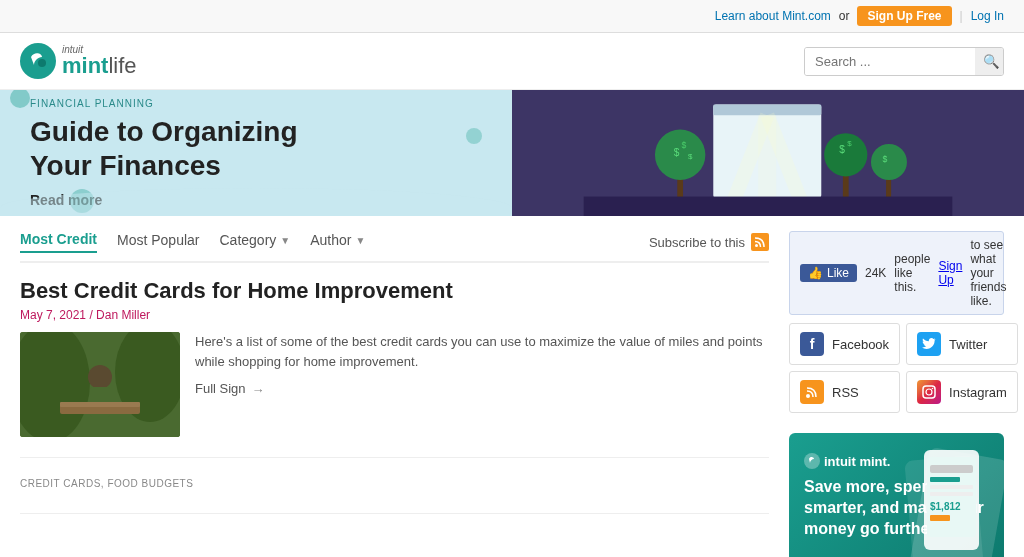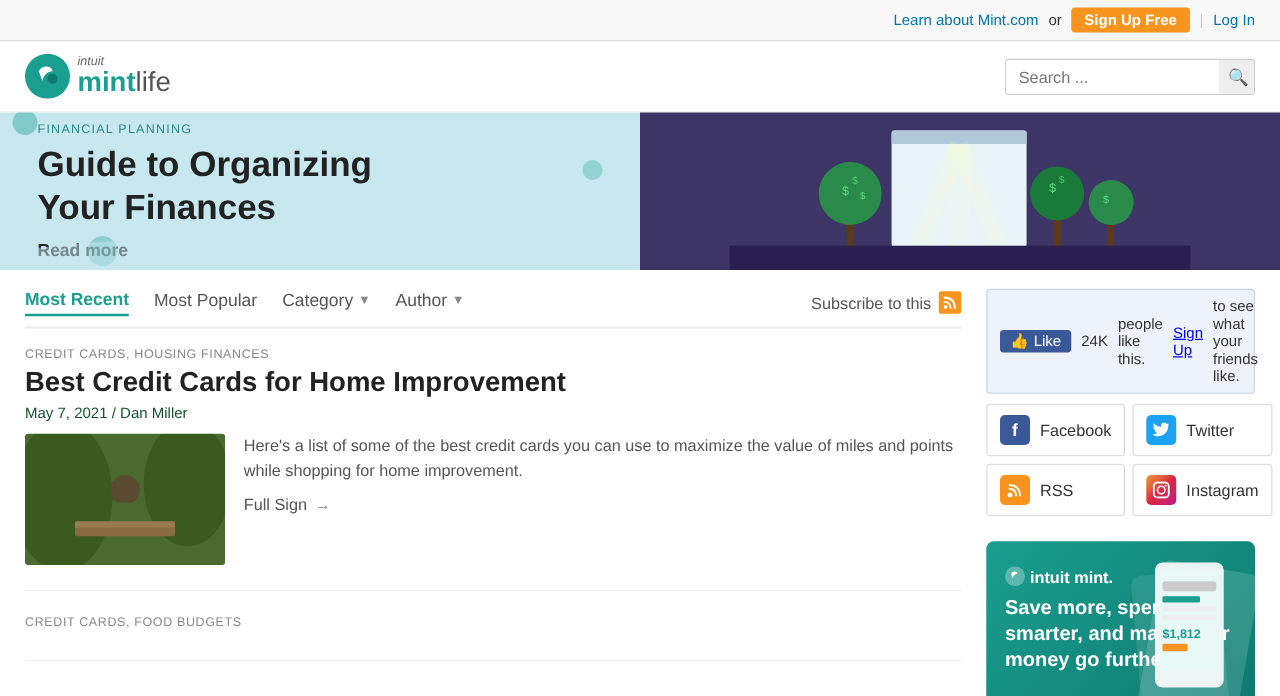--- a/index.html
+++ b/index.html
@@ -209,21 +209,21 @@
     }
     .article-title {
       font-size: 22px;
       color: #222;
       font-weight: bold;
       margin-bottom: 4px;
       line-height: 1.2;
     }
     .article-meta {
       font-size: 12px;
-      color: #14532d;
+      color: #be185d;
       margin-bottom: 10px;
     }
     .article-body {
       display: flex;
       gap: 15px;
     }
     .article-thumbnail {
       width: 160px;
       height: 105px;
       flex-shrink: 0;
@@ -438,21 +438,21 @@
       <rect x="0" y="148" width="512" height="27" fill="#2a2050"></rect>
     </svg>
   </div>
 </div>
 
 <div class="main-container">
 
   <div class="content-area">
 
     <div class="nav-tabs">
-      <a class="nav-tab active">Most Recent</a>
+      <a class="nav-tab active">Most Credit</a>
       <a class="nav-tab">Most Popular</a>
       <div class="nav-tab nav-tab-dropdown">
         <span>Category</span>
         <span class="dropdown-arrow">▼</span>
       </div>
       <div class="nav-tab nav-tab-dropdown">
         <span>Author</span>
         <span class="dropdown-arrow">▼</span>
       </div>
       <div class="subscribe-area">
@@ -461,21 +461,20 @@
           <svg width="12" height="12" viewBox="0 0 12 12">
             <circle cx="2.5" cy="9.5" r="1.5" fill="white"></circle>
             <path d="M1 5.5 Q6.5 5.5 6.5 11" stroke="white" stroke-width="1.5" fill="none"></path>
             <path d="M1 2 Q10 2 10 11" stroke="white" stroke-width="1.5" fill="none"></path>
           </svg>
         </div>
       </div>
     </div>
 
     <div class="article-card">
-      <p class="article-tags">CREDIT CARDS, HOUSING FINANCES</p>
       <h2 class="article-title">Best Credit Cards for Home Improvement</h2>
       <p class="article-meta">May 7, 2021 / Dan Miller</p>
       <div class="article-body">
         <div class="article-thumbnail">
           <div class="article-thumb-img">
 
             <svg width="160" height="105" viewBox="0 0 160 105">
               <rect width="160" height="105" fill="#4a6a30"></rect>
 
               <ellipse cx="30" cy="50" rx="40" ry="60" fill="#3a5a20"></ellipse>

